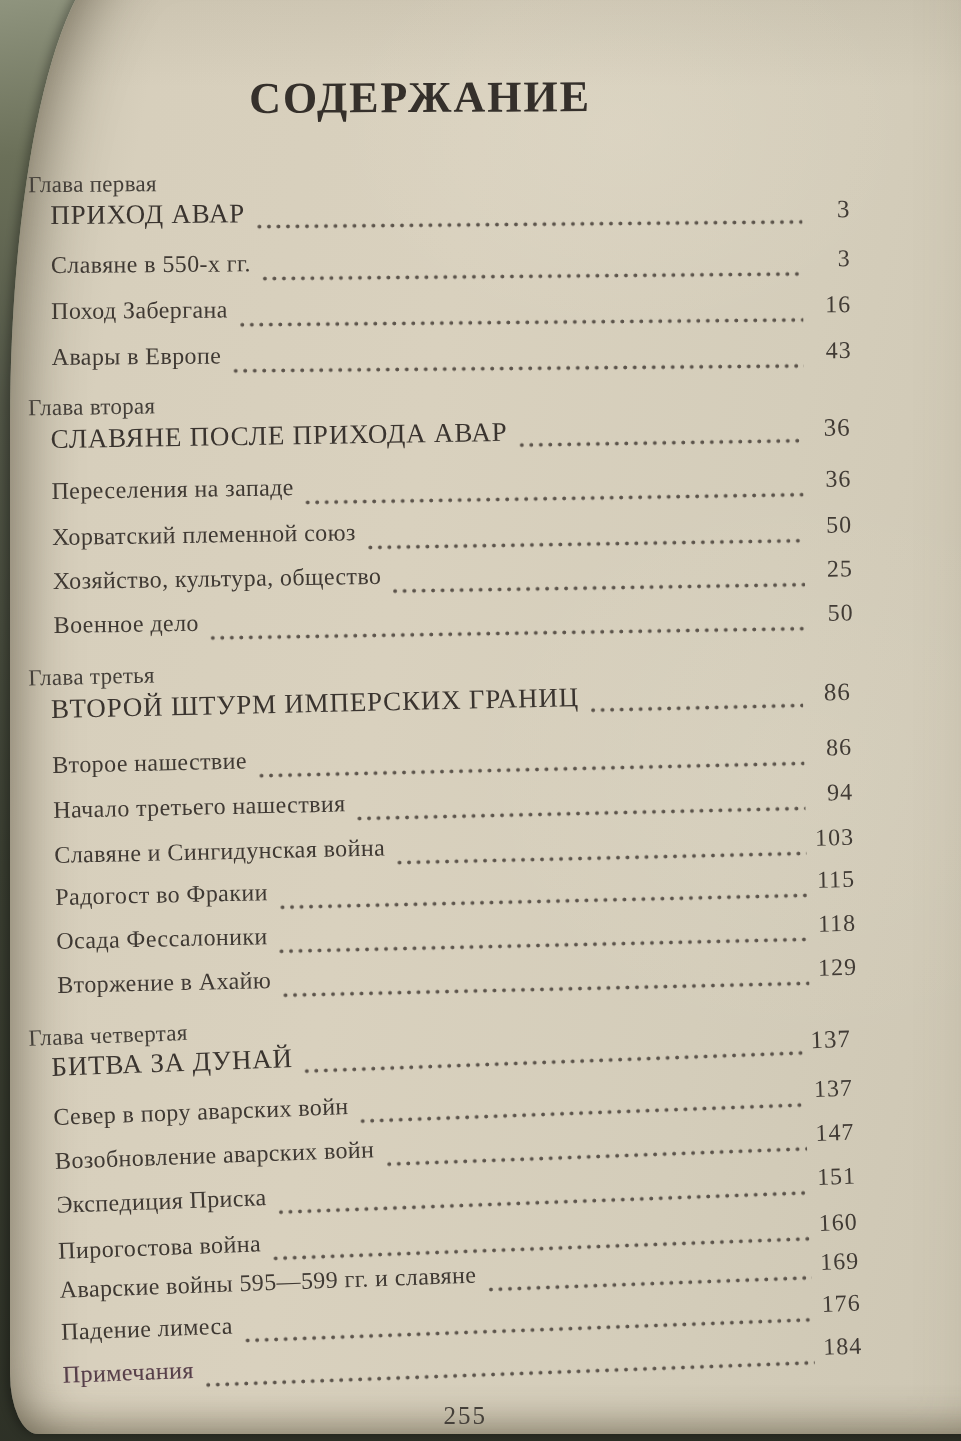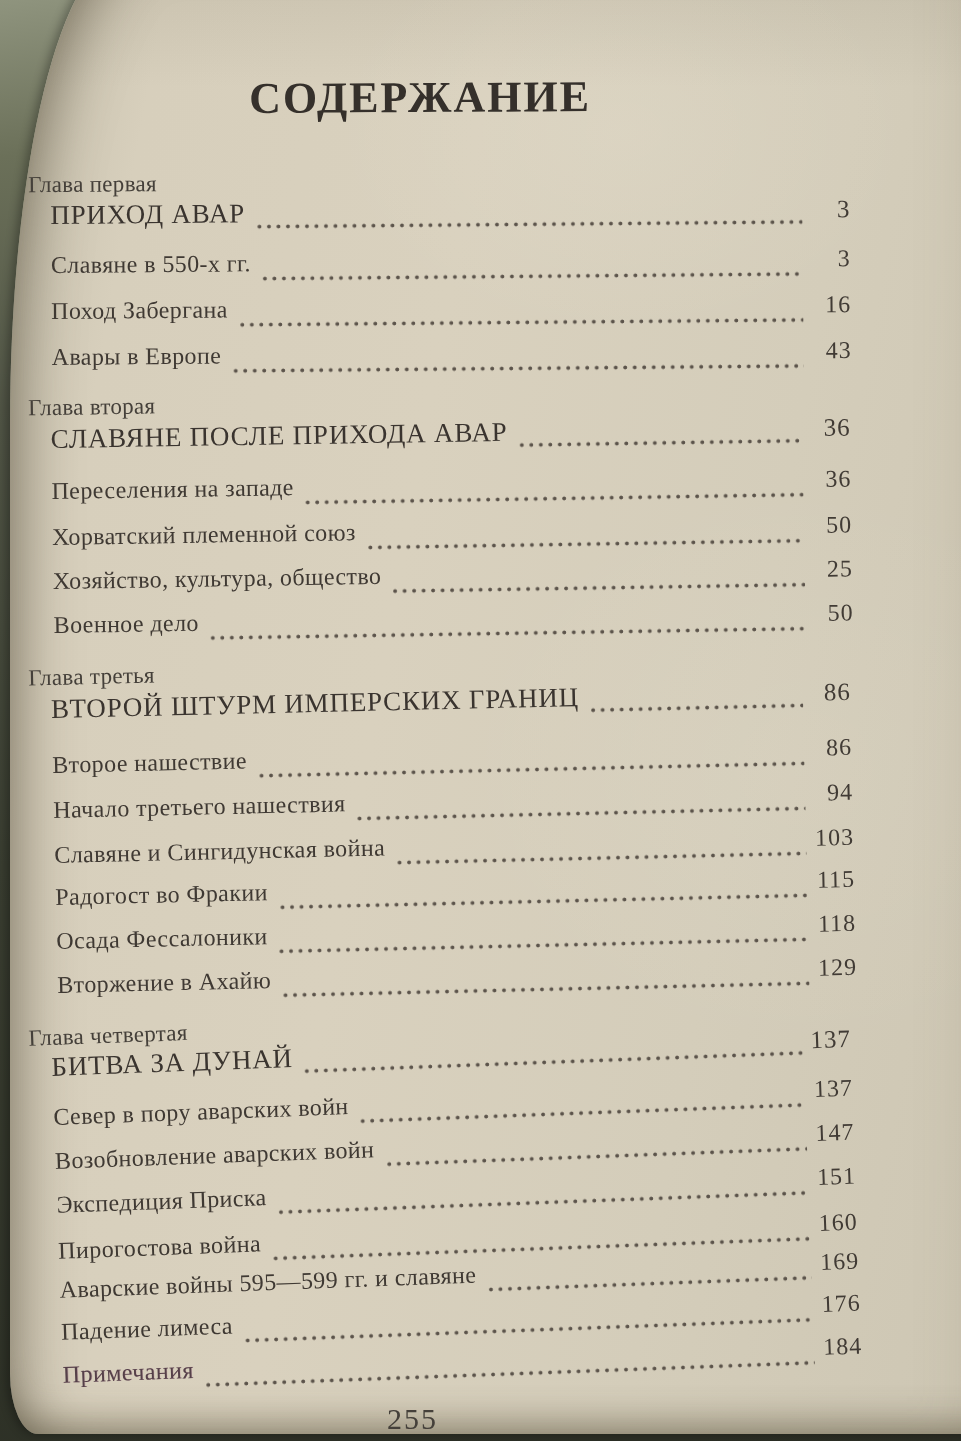--- a/index.html
+++ b/index.html
@@ -56,22 +56,22 @@
   .row .t.smudge{color:#554049;text-shadow:0.6px 0 0 rgba(140,60,110,0.25);}
   .leader{
     flex:1;height:9px;align-self:flex-end;margin:0 8px 3px 10px;
     background-image:radial-gradient(circle at 4px 4.5px,rgba(70,62,55,0.85) 1.5px,rgba(70,62,55,0) 2.3px);
     background-size:9.5px 9px;background-repeat:repeat-x;background-position:left bottom;
   }
   .num{font-size:24px;min-width:40px;text-align:right;letter-spacing:1px;color:#413b35;}
   .row.chapter .num{font-size:25px;}
 
   .footer-num{
-    position:absolute;top:1402px;left:337px;width:100px;text-align:left;
-    font-size:30px;letter-spacing:2px;color:#45403a;
+    position:absolute;top:1402px;left:337px;width:100px;text-align:right;
+    font-size:25px;letter-spacing:2px;color:#45403a;
   }
 </style>
 </head>
 <body>
 
 <div class="backdrop"></div>
 <div class="page">
   <div class="sheen"></div>
 </div>
 

